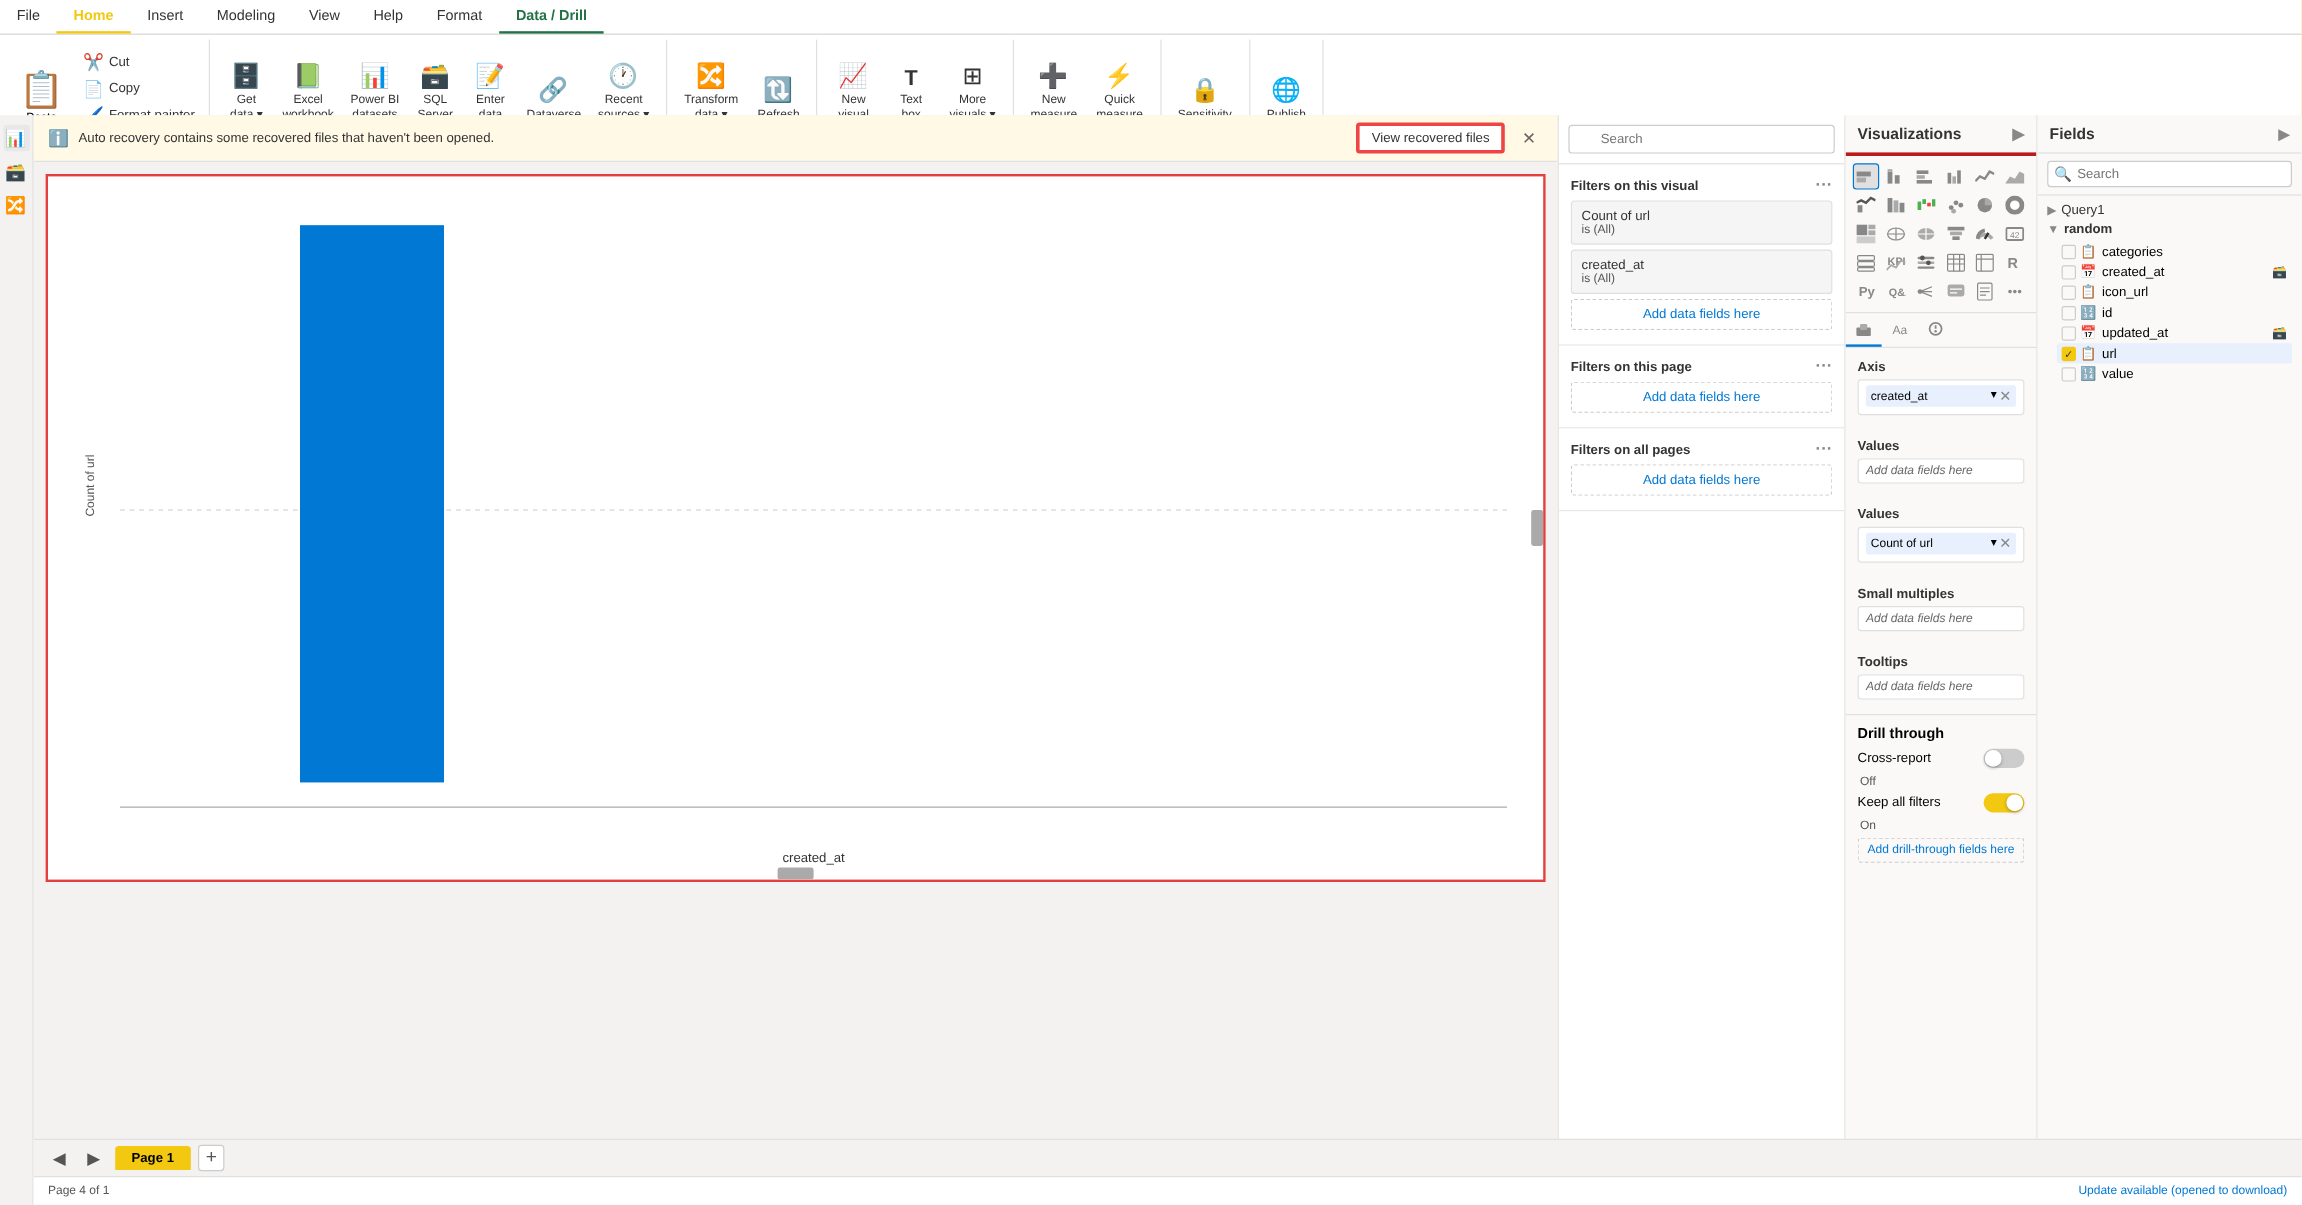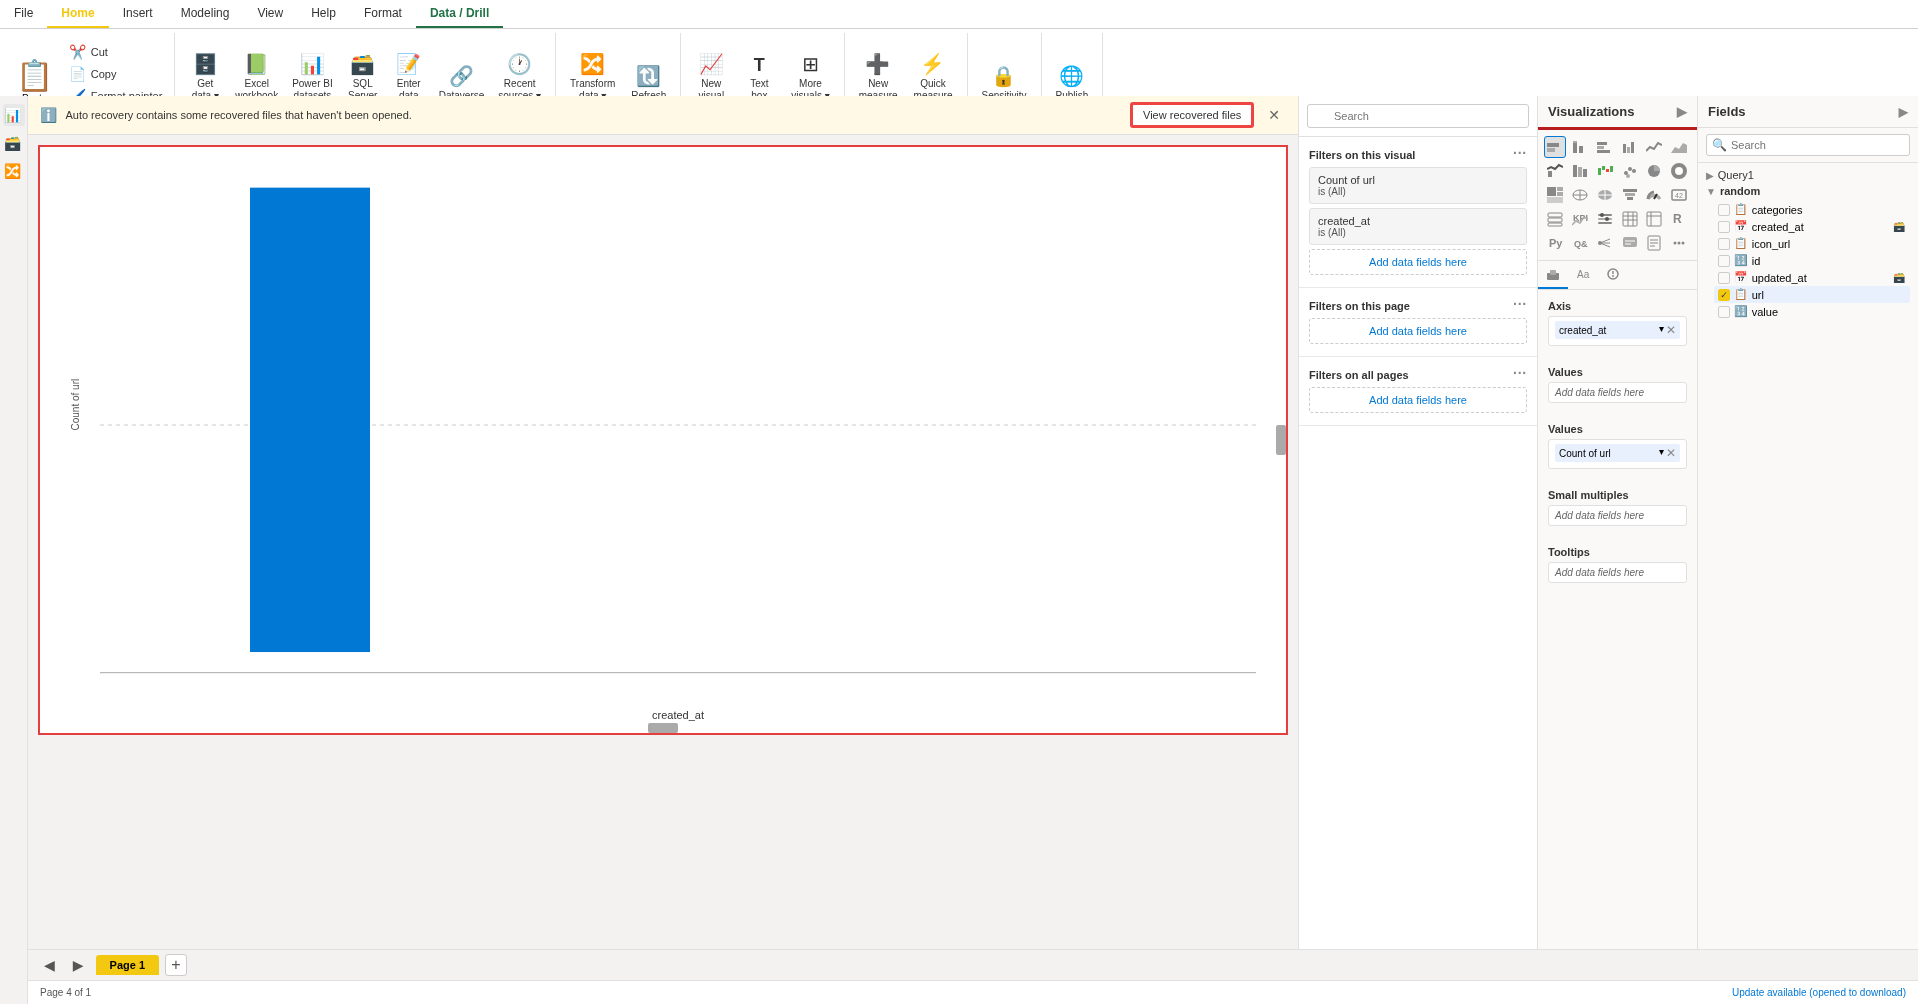--- a/index.html
+++ b/index.html
@@ -623,20 +623,38 @@
       </div>
     </div>
 
     <div class="viz-section">
       <div class="viz-section-title">Tooltips</div>
       <div class="viz-field-box">
         <div class="viz-add">Add data fields here</div>
       </div>
     </div>
 
+    <div class="drill-section">
+      <div class="drill-title">Drill through</div>
+      <div class="drill-row">
+        <span>Cross-report</span>
+        <div class="toggle-switch off">
+          <div class="toggle-knob"></div>
+        </div>
+      </div>
+      <div style="font-size:10px;color:#555;margin-bottom:4px;margin-left:2px;">Off</div>
+      <div class="drill-row">
+        <span>Keep all filters</span>
+        <div class="toggle-switch on">
+          <div class="toggle-knob"></div>
+        </div>
+      </div>
+      <div style="font-size:10px;color:#555;margin-bottom:4px;margin-left:2px;">On</div>
+      <div class="drill-add-btn">Add drill-through fields here</div>
+    </div>
   </div>
 
   <div class="fields-panel">
     <div class="fields-panel-header">
       <span>Fields</span>
       <span style="cursor:pointer;color:#888;font-size:12px;">▶</span>
     </div>
     <div class="fields-search-wrapper">
       <span class="search-icon">🔍</span>
       <input class="fields-search-input" type="text" placeholder="Search" style="">

